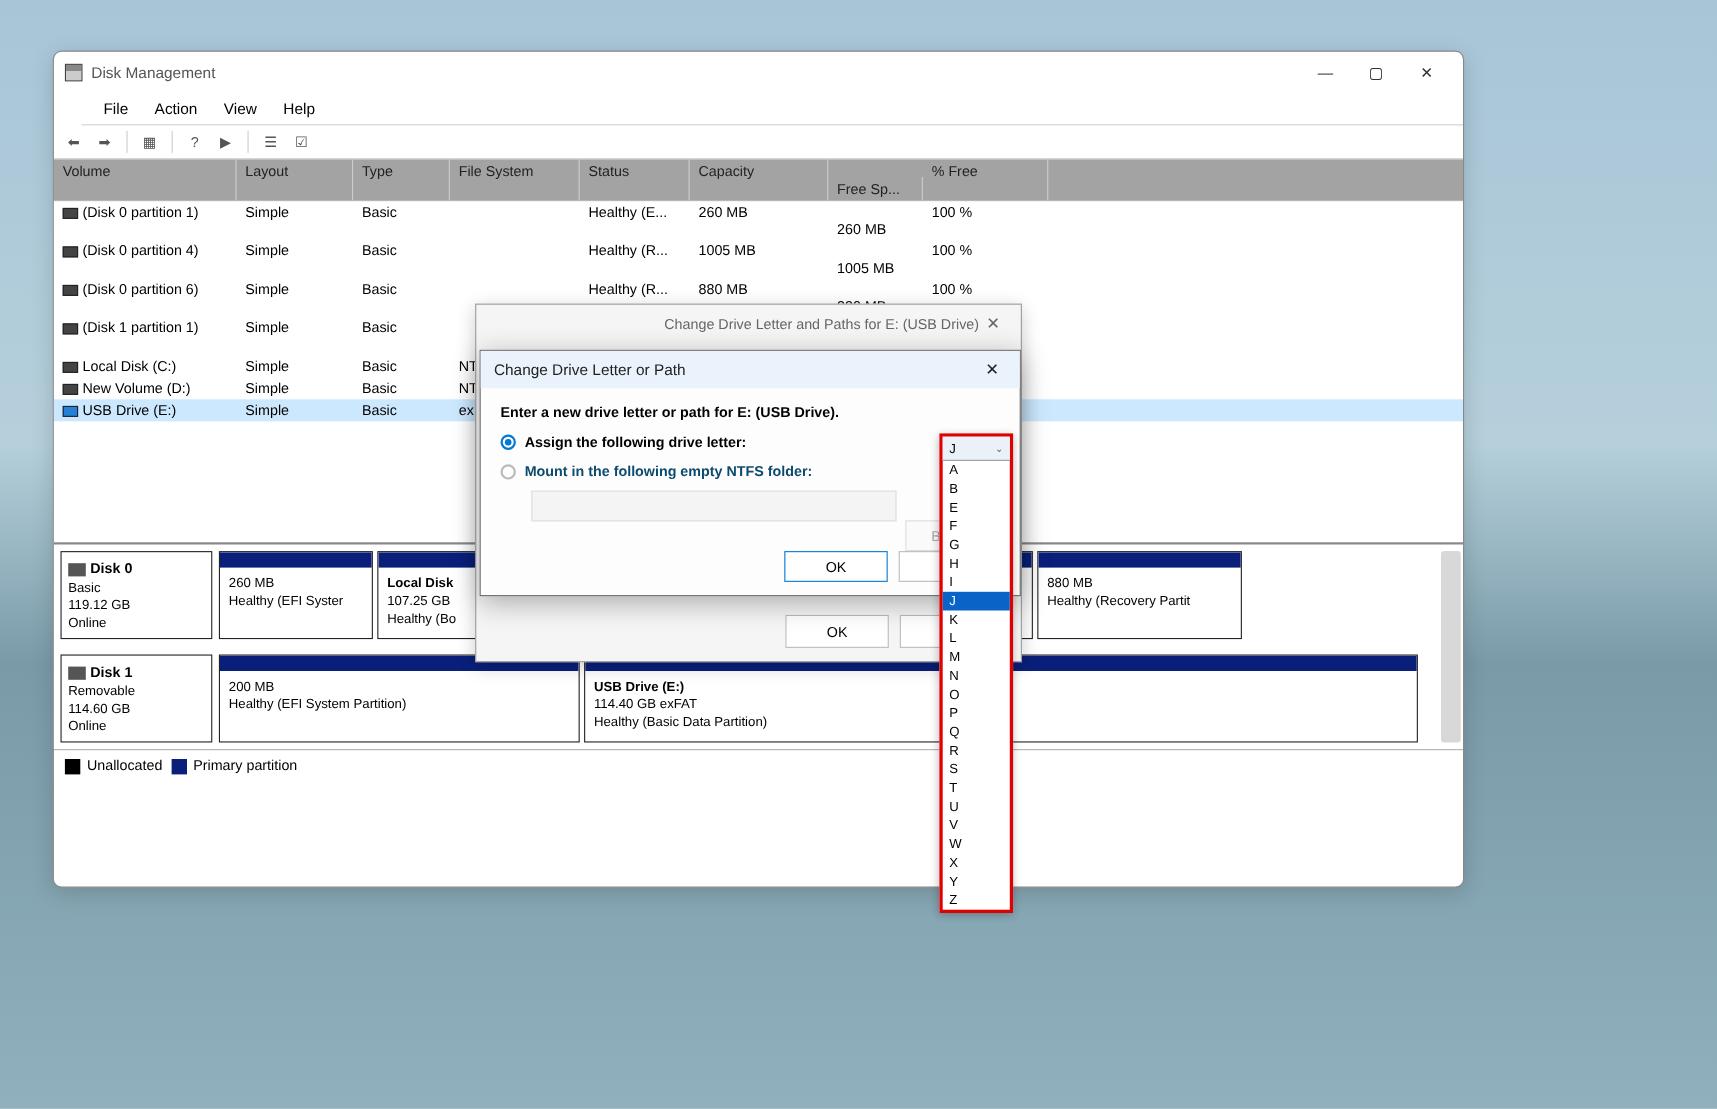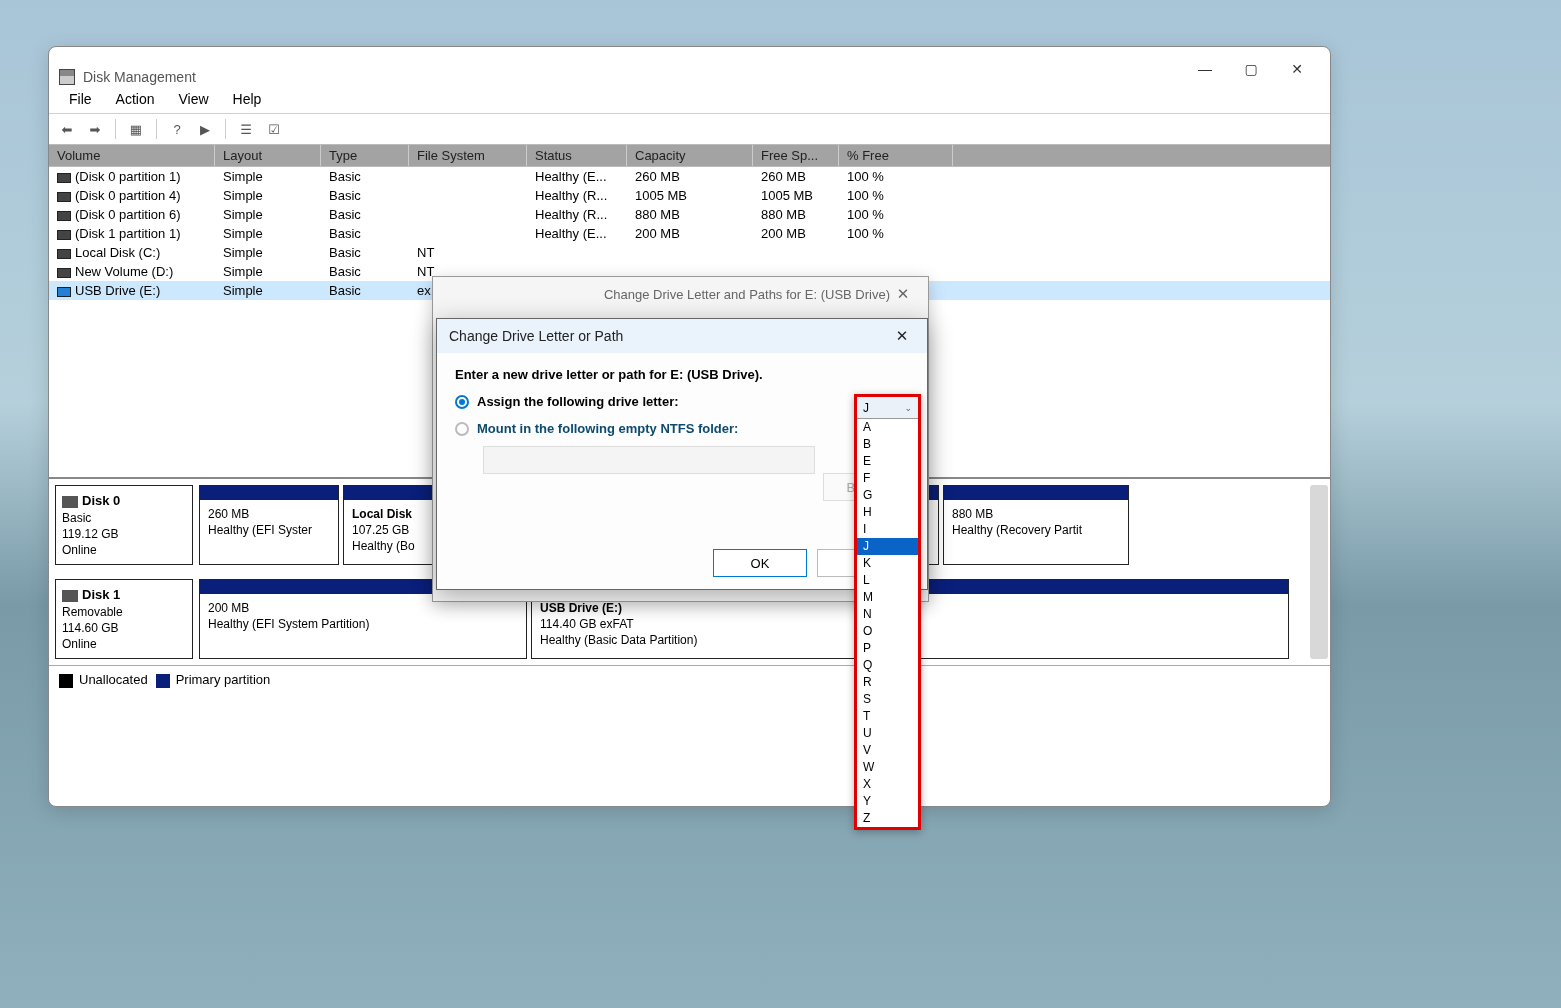--- a/index.html
+++ b/index.html
@@ -20,39 +20,40 @@
   height: 761px;
   background: #ffffff;
   border: 1px solid #888;
   border-radius: 8px;
   box-shadow: 0 4px 20px rgba(0,0,0,0.15);
   display: flex;
   flex-direction: column;
 }
 .titlebar {
   display: flex;
-  align-items: flex-end;
+  align-items: center;
   height: 38px;
   padding: 0 10px;
 }
 .titlebar .app-icon {
   width: 16px; height: 16px;
   background: linear-gradient(#888 40%, #ccc 40%);
   border: 1px solid #444;
   margin-right: 8px;
 }
 .titlebar .title { color: #555; font-size: 14px; flex: 1; }
 .titlebar .win-btn {
   width: 46px; height: 32px; display: flex; align-items: center; justify-content: center;
   color: #333; font-size: 14px;
 }
 .menubar {
   display: flex;
   padding: 2px 8px;
   border-bottom: 1px solid #d0d0d0;
+  margin-left: 25px;
 }
 .menubar .menu-item { padding: 4px 12px; font-size: 14px; }
 .toolbar {
   display: flex;
   align-items: center;
   padding: 4px 6px;
   gap: 4px;
   border-bottom: 1px solid #bbb;
 }
 .toolbar .tbbtn {
@@ -165,21 +166,21 @@
 .dlg1 .btn {
   width: 94px; height: 30px; border: 1px solid #bbb; background: #fff;
   display: flex; align-items: center; justify-content: center;
   font-size: 13px;
 }
 
 
 .dlg2 {
   position: absolute;
   left: 436px; top: 318px;
-  width: 492px; height: 272px;
+  width: 492px; height: 224px;
   background: #fdfdfd;
   border: 1px solid #666;
   box-shadow: 0 6px 24px rgba(0,0,0,0.3);
 }
 .dlg2 .dlg-title {
   display: flex; align-items: center; justify-content: space-between;
   padding: 8px 12px;
   background: #eaf3fb;
   font-size: 14px; color: #222;
 }
@@ -239,21 +240,21 @@
   line-height: 17px;
 }
 .dropdown-list .opt.hl { background: #0a64c8; color: #fff; }
 
 .col-volume { width: 166px; }
 .col-layout { width: 106px; }
 .col-type { width: 88px; }
 .col-fs { width: 118px; }
 .col-status { width: 100px; }
 .col-capacity { width: 126px; }
-.col-free { width: 86px; }
+.col-free { width: 86px; margin-top: 16px; }
 .col-pct { width: 114px; }
 </style>
 </head>
 <body>
 
 <div class="window">
   <div class="titlebar">
     <span class="app-icon"></span>
     <span class="title">Disk Management</span>
     <div class="win-btn">—</div>

